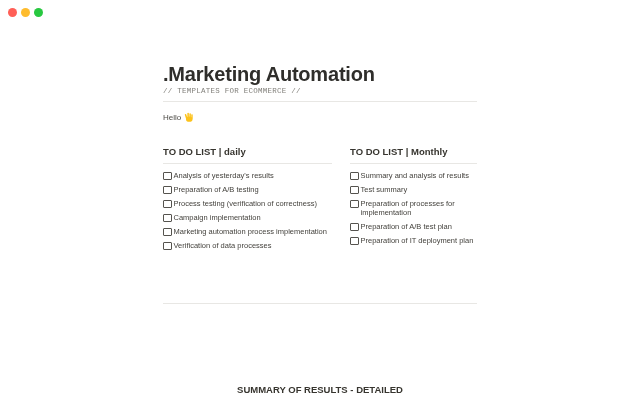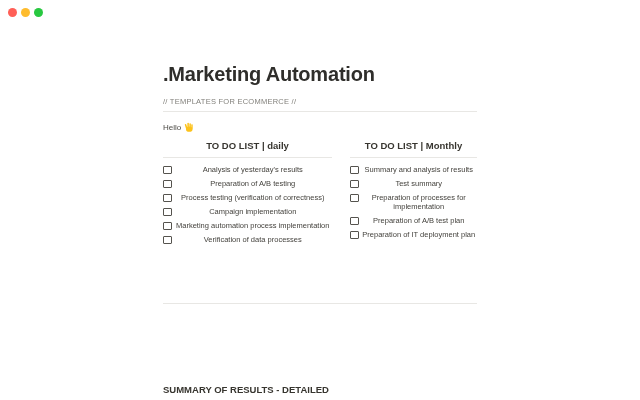--- a/index.html
+++ b/index.html
@@ -20,34 +20,34 @@
   .dot.green  { background:#28C840; }
 
   
   .content { position:absolute; left:163px; top:64px; width:314px; }
 
   .page-title {
     font-size:20px; font-weight:700; line-height:20px;
     letter-spacing:-0.2px; color:#2f2e2b;
   }
   .page-subtitle {
-    margin-top:13px;
+    margin-top:3px;
     font-size:7.5px; line-height:9px;
-    color:#82807B; letter-spacing:0.25px;
+    color:#82807B; letter-spacing:0.25px;font-family:Liberation Mono, monospace;
   }
   .divider { height:1px; background:#E8E7E4; margin-top:5px; }
 
   .greeting {
     margin-top:10px;
     font-size:8px; line-height:9px; color:#4d4b46;
     display:flex; align-items:center; gap:3px;
   }
 
   
-  .columns { margin-top:8px; display:flex;text-align:center; }
+  .columns { margin-top:24px; display:flex; }
   .col-daily   { width:169px; margin-right:18px; }
   .col-monthly { width:127px; }
 
   .list-heading {
     font-size:9.5px; font-weight:700; line-height:11px; color:#37352F;
   }
   .list-heading .divider { margin-top:6px; }
   .todo-items { margin-top:7px; }
 
   .todo-row {
@@ -78,21 +78,21 @@
     font-size:7.5px; line-height:9px; color:#45433e;
   }
   .tri {
     flex:none; width:0; height:0;
     border-left:4.5px solid #37352F;
     border-top:3px solid transparent;
     border-bottom:3px solid transparent;
     cursor:pointer;
   }
 
-  .section-detailed { position:absolute; left:163px; top:384px; width:314px; }
+  .section-detailed { position:absolute; left:163px; top:384px; width:314px;text-align:center; }
 </style>
 </head>
 <body>
 
 <div class="traffic">
   <div class="dot red"></div>
   <div class="dot yellow"></div>
   <div class="dot green"></div>
 </div>
 

